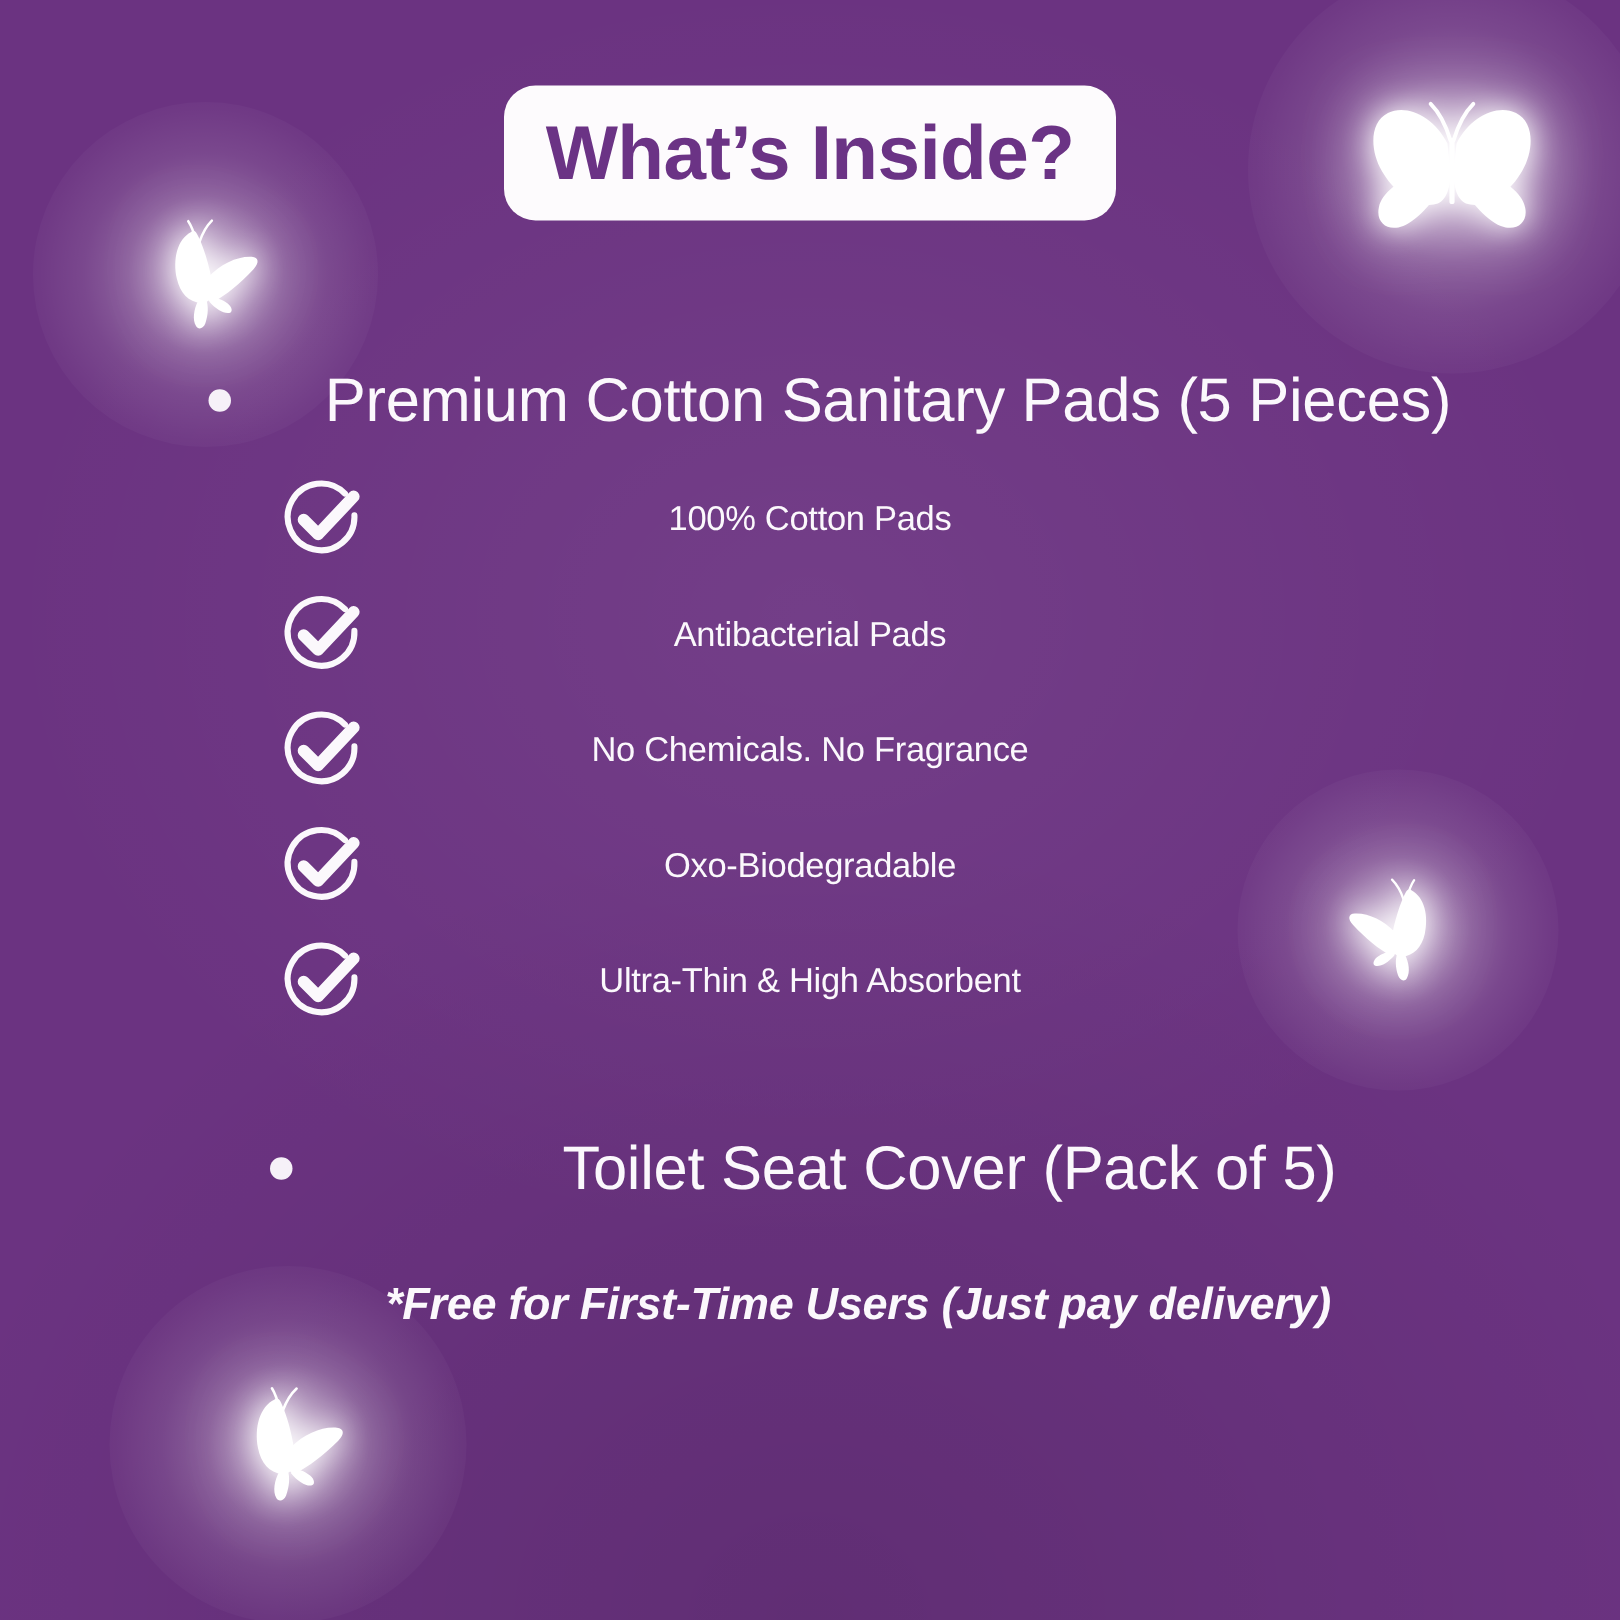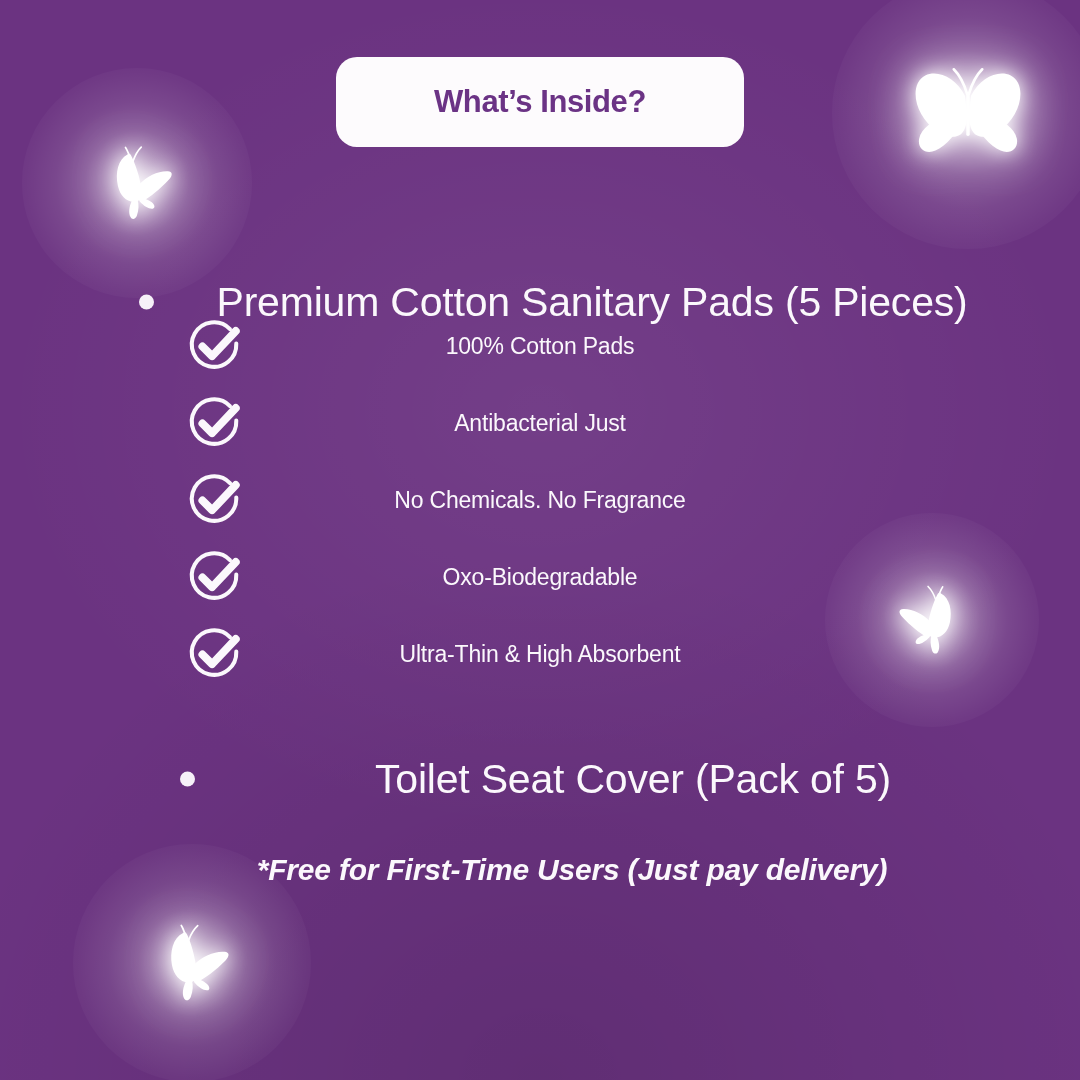--- a/index.html
+++ b/index.html
@@ -64,21 +64,21 @@
     width: 408px;
     height: 90px;
     background: #fdfbfd;
     border-radius: 21px;
     display: flex;
     align-items: center;
     justify-content: center;
   }
   #title-text {
     color: #6b3385;
-    font-size: 31px;
+    font-size: 51px;
     font-weight: bold;
     letter-spacing: -0.4px;
     line-height: 1;
     margin-top: -2px;
   }
 
   
   .bullet-row {
     position: absolute;
     left: 0;
@@ -217,41 +217,41 @@
         <path d="M49 26 C52 20 56 15 60 12" stroke="#ffffff" stroke-width="1.8" fill="none" stroke-linecap="round"></path>
         <path d="M47 26 C46 19 45 14 43 10" stroke="#ffffff" stroke-width="1.8" fill="none" stroke-linecap="round"></path>
       </g>
     </svg>
   </div>
 
   <div id="title-badge">
     <span id="title-text">What’s Inside?</span>
   </div>
 
-  <div class="bullet-row" style="top:242px;margin-top:35px;">
+  <div class="bullet-row" style="top:242px;">
     <span class="bullet-dot"></span>
     <span class="bullet-label">Premium Cotton Sanitary Pads (5 Pieces)</span>
   </div>
 
   <div id="check-list">
 
     <div class="check-row">
       <svg class="check-icon" viewBox="0 0 60 60">
         <path d="M45.5 12.5 A23 23 0 1 0 52 27.5" fill="none" stroke="#fbf8fc" stroke-width="4.2" stroke-linecap="round"></path>
         <path d="M17 30.5 L27 40.5 L51.5 14.5" fill="none" stroke="#fbf8fc" stroke-width="8.2" stroke-linecap="round" stroke-linejoin="round"></path>
       </svg>
       <span class="check-label">100% Cotton Pads</span>
     </div>
 
     <div class="check-row">
       <svg class="check-icon" viewBox="0 0 60 60">
         <path d="M45.5 12.5 A23 23 0 1 0 52 27.5" fill="none" stroke="#fbf8fc" stroke-width="4.2" stroke-linecap="round"></path>
         <path d="M17 30.5 L27 40.5 L51.5 14.5" fill="none" stroke="#fbf8fc" stroke-width="8.2" stroke-linecap="round" stroke-linejoin="round"></path>
       </svg>
-      <span class="check-label">Antibacterial Just</span>
+      <span class="check-label">Antibacterial Pads</span>
     </div>
 
     <div class="check-row">
       <svg class="check-icon" viewBox="0 0 60 60">
         <path d="M45.5 12.5 A23 23 0 1 0 52 27.5" fill="none" stroke="#fbf8fc" stroke-width="4.2" stroke-linecap="round"></path>
         <path d="M17 30.5 L27 40.5 L51.5 14.5" fill="none" stroke="#fbf8fc" stroke-width="8.2" stroke-linecap="round" stroke-linejoin="round"></path>
       </svg>
       <span class="check-label">No Chemicals. No Fragrance</span>
     </div>
 

